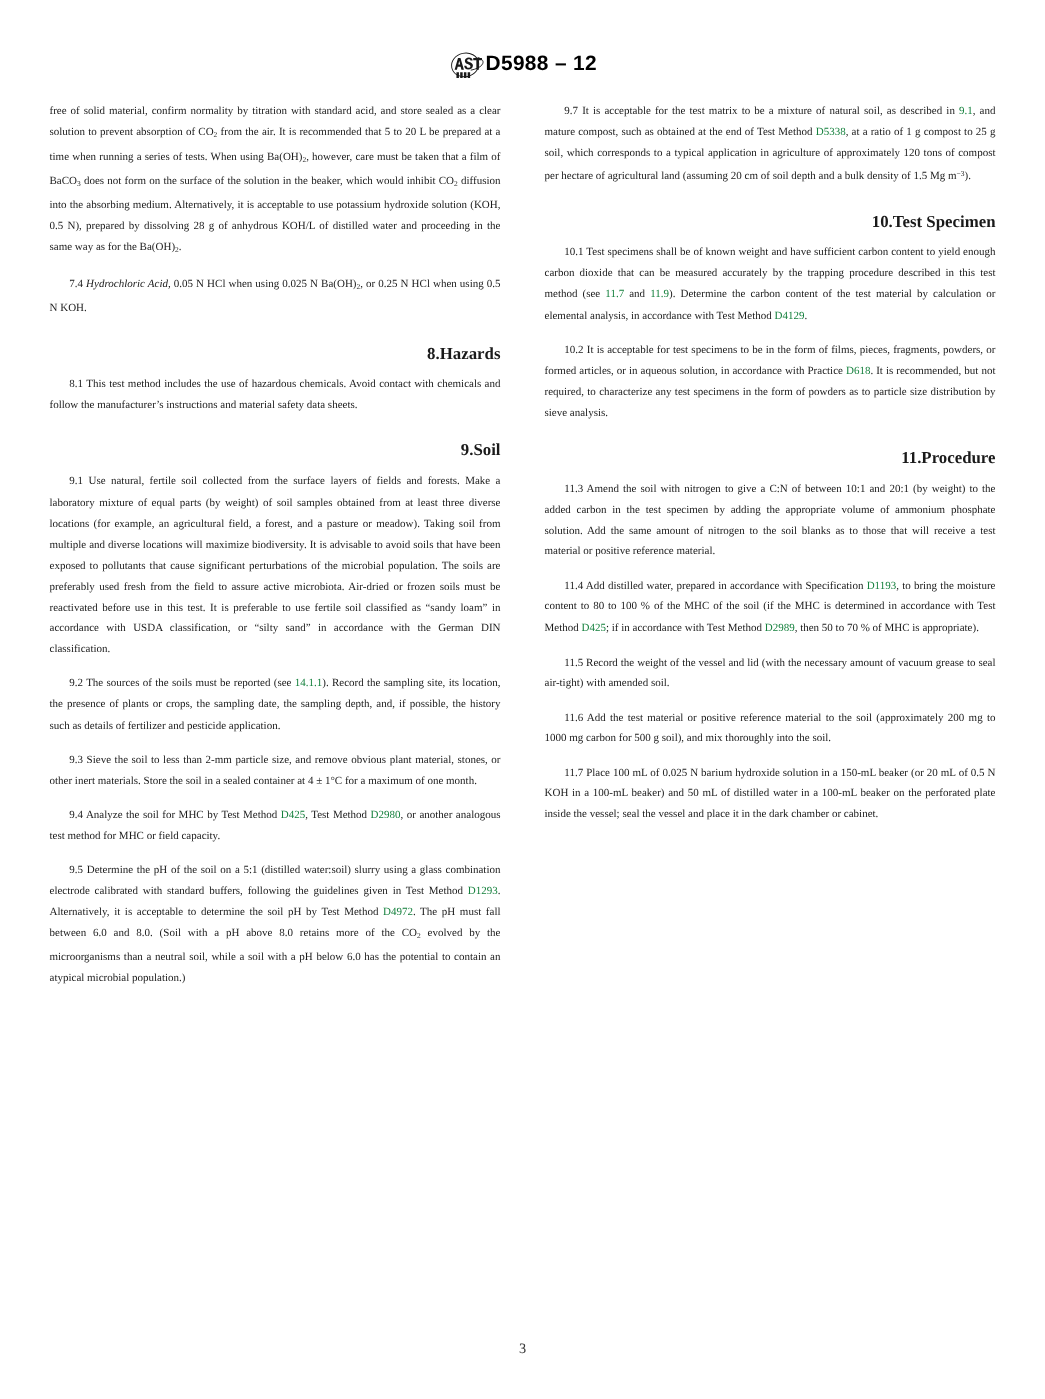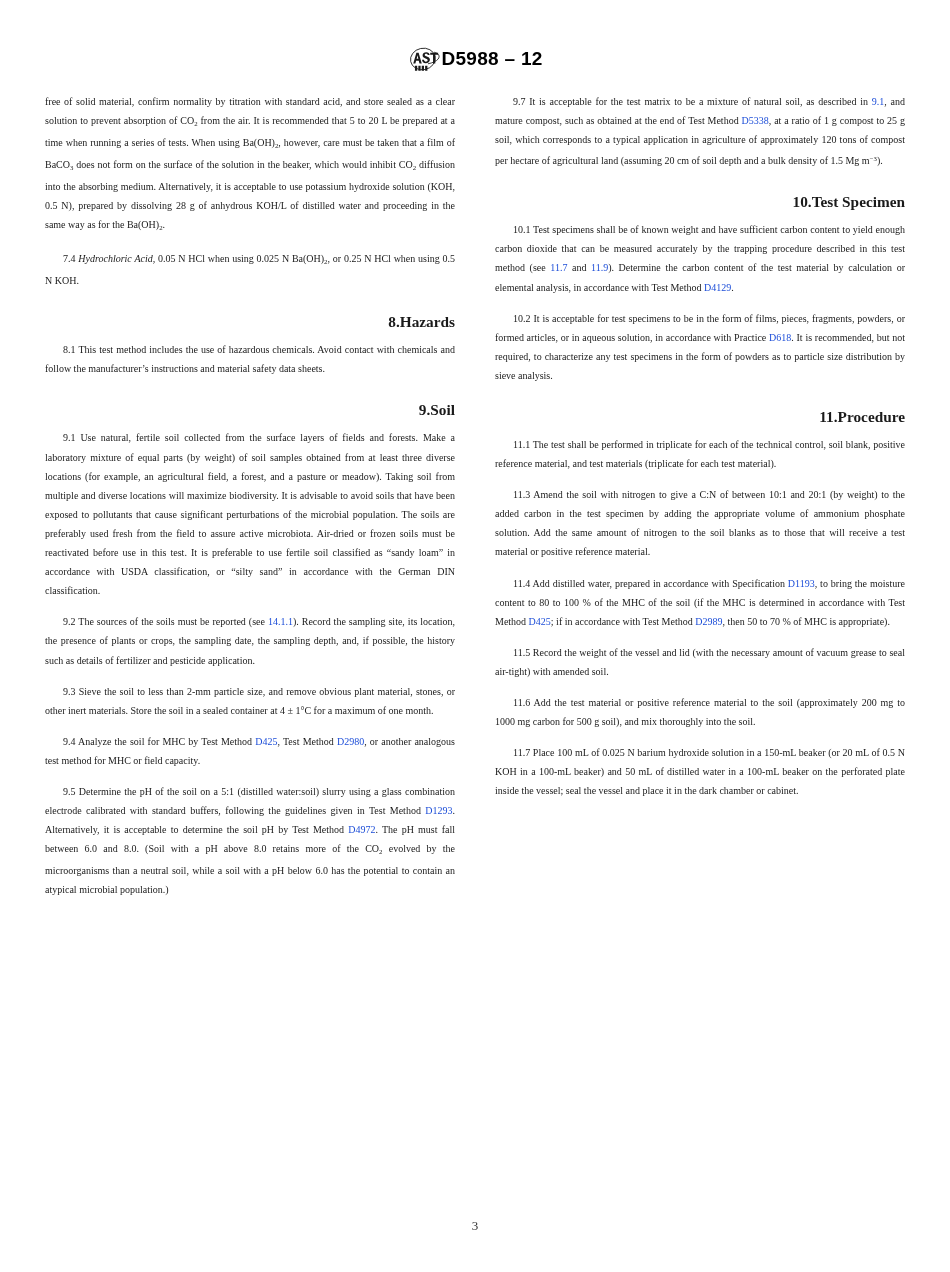--- a/index.html
+++ b/index.html
@@ -83,21 +83,21 @@
     line-height: 19px;
     font-weight: bold;
     text-indent: 0;
     text-align: right;
   }
   h2.section-head .num {
     display: inline-block;
     min-width: 22px;
   }
   .ref {
-    color: #1d4ed8;
+    color: #15803d;
     margin-top: 40px;
   }
   .ital {
     font-style: italic;
   }
   sub {
     font-size: 0.68em;
     vertical-align: -0.28em;
   }
   sup {
@@ -150,21 +150,20 @@
         <p class="para">9.3 Sieve the soil to less than 2-mm particle size, and remove obvious plant material, stones, or other inert materials. Store the soil in a sealed container at 4 ± 1°C for a maximum of one month.</p>
         <p class="para">9.4 Analyze the soil for MHC by Test Method <span class="ref">D425</span>, Test Method <span class="ref">D2980</span>, or another analogous test method for MHC or field capacity.</p>
         <p class="para">9.5 Determine the pH of the soil on a 5:1 (distilled water:soil) slurry using a glass combination electrode calibrated with standard buffers, following the guidelines given in Test Method <span class="ref">D1293</span>. Alternatively, it is acceptable to determine the soil pH by Test Method <span class="ref">D4972</span>. The pH must fall between 6.0 and 8.0. (Soil with a pH above 8.0 retains more of the CO<sub>2</sub> evolved by the microorganisms than a neutral soil, while a soil with a pH below 6.0 has the potential to contain an atypical microbial population.)</p>
       </div>
     <div class="col" id="right-col">
         <p class="para">9.7 It is acceptable for the test matrix to be a mixture of natural soil, as described in <span class="ref">9.1</span>, and mature compost, such as obtained at the end of Test Method <span class="ref">D5338</span>, at a ratio of 1 g compost to 25 g soil, which corresponds to a typical application in agriculture of approximately 120 tons of compost per hectare of agricultural land (assuming 20 cm of soil depth and a bulk density of 1.5 Mg m<sup>−3</sup>).</p>
         <h2 class="section-head"><span class="num">10.</span><span>Test Specimen</span></h2>
         <p class="para">10.1 Test specimens shall be of known weight and have sufficient carbon content to yield enough carbon dioxide that can be measured accurately by the trapping procedure described in this test method (see <span class="ref">11.7</span> and <span class="ref">11.9</span>). Determine the carbon content of the test material by calculation or elemental analysis, in accordance with Test Method <span class="ref">D4129</span>.</p>
         <p class="para">10.2 It is acceptable for test specimens to be in the form of films, pieces, fragments, powders, or formed articles, or in aqueous solution, in accordance with Practice <span class="ref">D618</span>. It is recommended, but not required, to characterize any test specimens in the form of powders as to particle size distribution by sieve analysis.</p>
         <h2 class="section-head"><span class="num">11.</span><span>Procedure</span></h2>
-        <p class="para">11.1 The test shall be performed in triplicate for each of the technical control, soil blank, positive reference material, and test materials (triplicate for each test material).</p>
         <p class="para">11.3 Amend the soil with nitrogen to give a C:N of between 10:1 and 20:1 (by weight) to the added carbon in the test specimen by adding the appropriate volume of ammonium phosphate solution. Add the same amount of nitrogen to the soil blanks as to those that will receive a test material or positive reference material.</p>
         <p class="para">11.4 Add distilled water, prepared in accordance with Specification <span class="ref">D1193</span>, to bring the moisture content to 80 to 100 % of the MHC of the soil (if the MHC is determined in accordance with Test Method <span class="ref">D425</span>; if in accordance with Test Method <span class="ref">D2989</span>, then 50 to 70 % of MHC is appropriate).</p>
         <p class="para">11.5 Record the weight of the vessel and lid (with the necessary amount of vacuum grease to seal air-tight) with amended soil.</p>
         <p class="para">11.6 Add the test material or positive reference material to the soil (approximately 200 mg to 1000 mg carbon for 500 g soil), and mix thoroughly into the soil.</p>
         <p class="para">11.7 Place 100 mL of 0.025 N barium hydroxide solution in a 150-mL beaker (or 20 mL of 0.5 N KOH in a 100-mL beaker) and 50 mL of distilled water in a 100-mL beaker on the perforated plate inside the vessel; seal the vessel and place it in the dark chamber or cabinet.</p>
       </div>
 
   </div>
 
   <div class="page-number">3</div>

